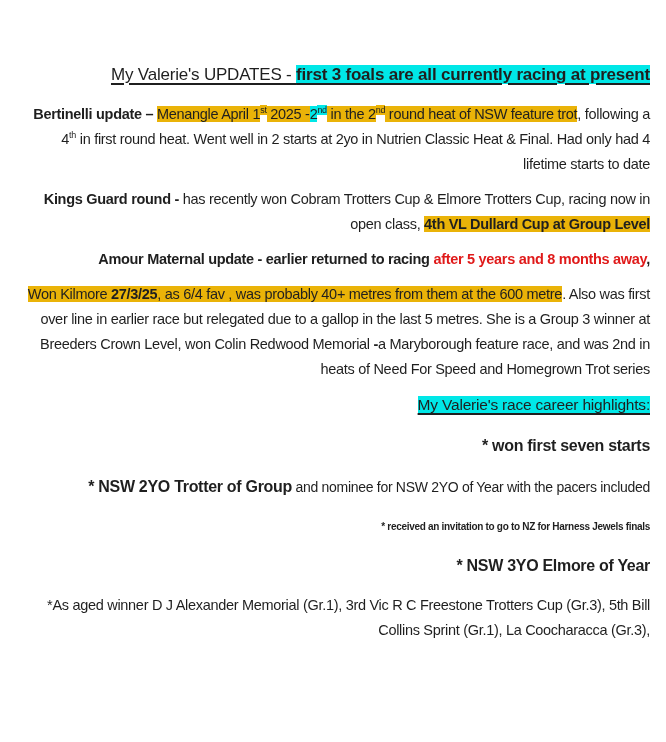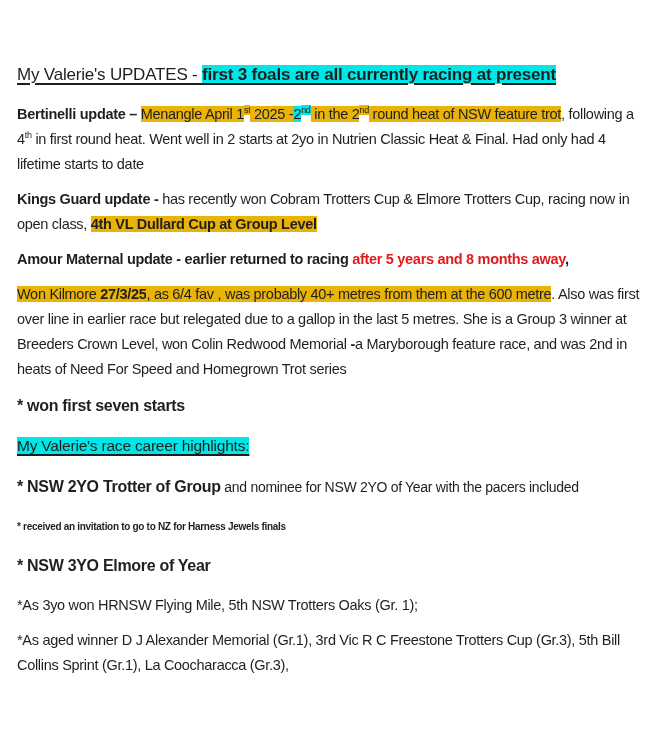--- a/index.html
+++ b/index.html
@@ -1,18 +1,18 @@
 <!DOCTYPE html>
 <html><head>
 <meta charset="utf-8">
 <style>
   html,body{margin:0;padding:0;background:#ffffff;}
   body{width:666px;height:742px;overflow:hidden;
        font-family:"Liberation Sans",sans-serif;color:#1f1f1f;}
-  .doc{padding:62px 16px 0 17px;}
+  .doc{padding:62px 16px 0 17px;text-align:right;}
   .block{margin:0 0 10px 0;}
   .title{font-size:17px;line-height:26px;margin-bottom:14px;
          text-decoration:underline;text-underline-offset:3px;
          text-decoration-thickness:1.5px;letter-spacing:-0.2px;}
   .subtitle{font-size:15.5px;line-height:26px;margin-bottom:14px;
             text-decoration:underline;text-underline-offset:3px;
             text-decoration-thickness:1.5px;letter-spacing:-0.2px;}
   .para{font-size:14.5px;line-height:25px;letter-spacing:-0.3px;}
   .bullet-lg{font-size:16px;line-height:28px;margin-bottom:13px;letter-spacing:-0.3px;}
   .bullet-sm{font-size:10px;line-height:25px;margin-bottom:13px;letter-spacing:-0.3px;}
@@ -22,23 +22,22 @@
   .red{color:#e01a1a;}
   .sz-body{font-size:14px;}
   .sup{vertical-align:super;font-size:0.62em;line-height:0;}
 </style>
 </head>
 <body>
 
 <div class="doc">
   <div class="block title"><span>My Valerie's UPDATES - </span><span class="b hl-c">first 3 foals are all currently racing at present</span></div>
   <div class="block para"><span class="b">Bertinelli update – </span><span class="hl-y">Menangle April 1</span><span class="sup hl-y">st</span><span class="hl-y"> 2025 -</span><span class="hl-c">2</span><span class="sup hl-c">nd</span><span class="hl-y"> in the 2</span><span class="sup hl-y">nd</span><span class="hl-y"> round heat of NSW feature trot</span><span>, following a 4</span><span class="sup">th</span><span> in first round heat. Went well in 2 starts at 2yo in Nutrien Classic Heat &amp; Final. Had only had 4 lifetime starts to date</span></div>
-  <div class="block para"><span class="b">Kings Guard update - </span><span>has recently won Cobram Trotters Cup &amp; Elmore Trotters Cup, racing now in open class, </span><span class="b hl-y">4th VL Dullard Cup at Group Level</span></div>
+  <div class="block para"><span class="b">Kings Guard round - </span><span>has recently won Cobram Trotters Cup &amp; Elmore Trotters Cup, racing now in open class, </span><span class="b hl-y">4th VL Dullard Cup at Group Level</span></div>
   <div class="block para"><span class="b">Amour Maternal update - earlier returned to racing </span><span class="b red">after 5 years and 8 months away</span><span class="b">,</span></div>
   <div class="block para"><span class="hl-y">Won Kilmore </span><span class="b hl-y">27/3/25</span><span class="hl-y">, as 6/4 fav , was probably 40+ metres from them at the 600 metre</span><span>. Also was first over line in earlier race but relegated due to a gallop in the last 5 metres. She is a Group 3 winner at Breeders Crown Level, won Colin Redwood Memorial </span><span class="b">-</span><span>a Maryborough feature race, and was 2nd in heats of Need For Speed and Homegrown Trot series</span></div>
+  <div class="block subtitle"><span class="hl-c">My Valerie's race career highlights:</span></div>
   <div class="block bullet-lg"><span class="b">* won first seven starts</span></div>
-  <div class="block subtitle"><span class="hl-c">My Valerie's race career highlights:</span></div>
   <div class="block bullet-lg"><span class="b">* NSW 2YO Trotter of Group</span><span class="sz-body"> and nominee for NSW 2YO of Year with the pacers included</span></div>
   <div class="block bullet-sm"><span class="b">* received an invitation to go to NZ for Harness Jewels finals</span></div>
   <div class="block bullet-lg"><span class="b">* NSW 3YO Elmore of Year</span></div>
-  <div class="block para"><span>*As 3yo won HRNSW Flying Mile, 5th NSW Trotters Oaks (Gr. 1);</span></div>
   <div class="block para"><span>*As aged winner D J Alexander Memorial (Gr.1), 3rd Vic R C Freestone Trotters Cup (Gr.3), 5th Bill Collins Sprint (Gr.1), La Coocharacca (Gr.3),</span></div>
 </div>
 
 </body></html>

